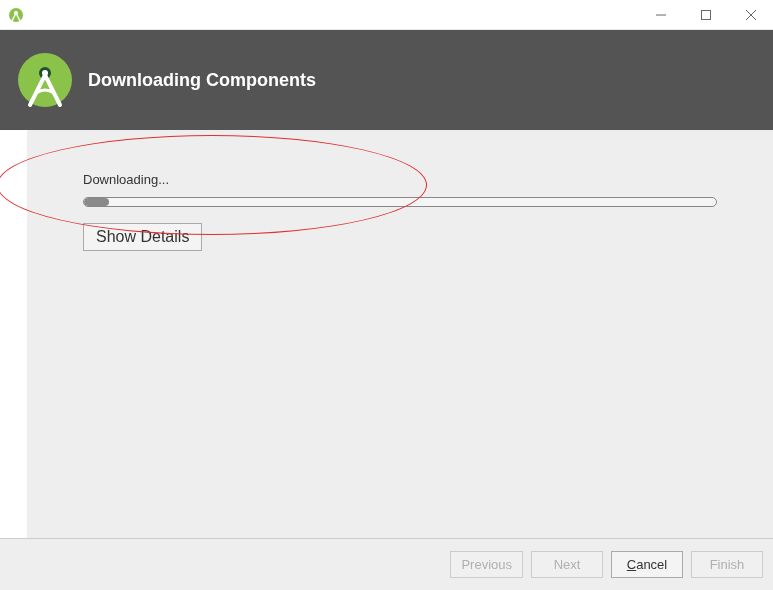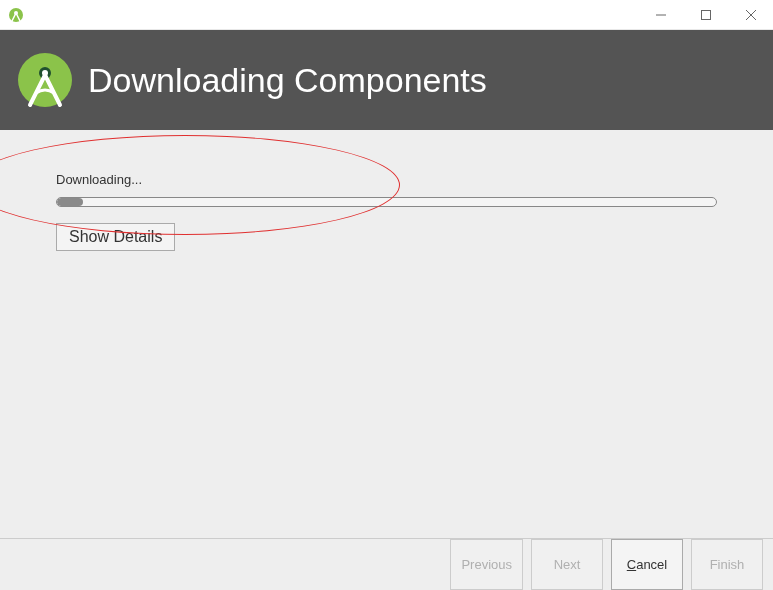--- a/index.html
+++ b/index.html
@@ -50,28 +50,29 @@
       display: flex;
       align-items: center;
       padding-left: 16px;
     }
     .header-icon {
       width: 58px; height: 58px;
       margin-right: 14px;
     }
     .header-title {
       color: #fff;
-      font-size: 34px;
-      font-weight: 400;
+      font-size: 18px;
+      font-weight: 700;
     }
     .content {
       background: #eeeeee;
       height: calc(590px - 30px - 100px - 52px);
       padding: 42px 56px 20px 56px;
       position: relative;
+      margin-left: 27px;
     }
     .status-label {
       font-size: 13px;
       color: #333;
       margin-bottom: 10px;
     }
     .progress-track {
       width: 100%;
       height: 10px;
       border: 1px solid #888;
@@ -92,20 +93,21 @@
       background: #f4f4f4;
       border: 1px solid #aaa;
       color: #333;
       cursor: pointer;
     }
     .footer {
       height: 52px;
       background: #eeeeee;
       border-top: 1px solid #ccc;
       display: flex;
+      align-items: center;
       justify-content: flex-end;
       padding: 0 10px;
       gap: 8px;
     }
     .footer .btn {
       min-width: 72px;
       padding: 5px 10px;
       font-size: 13px;
       text-align: center;
     }

